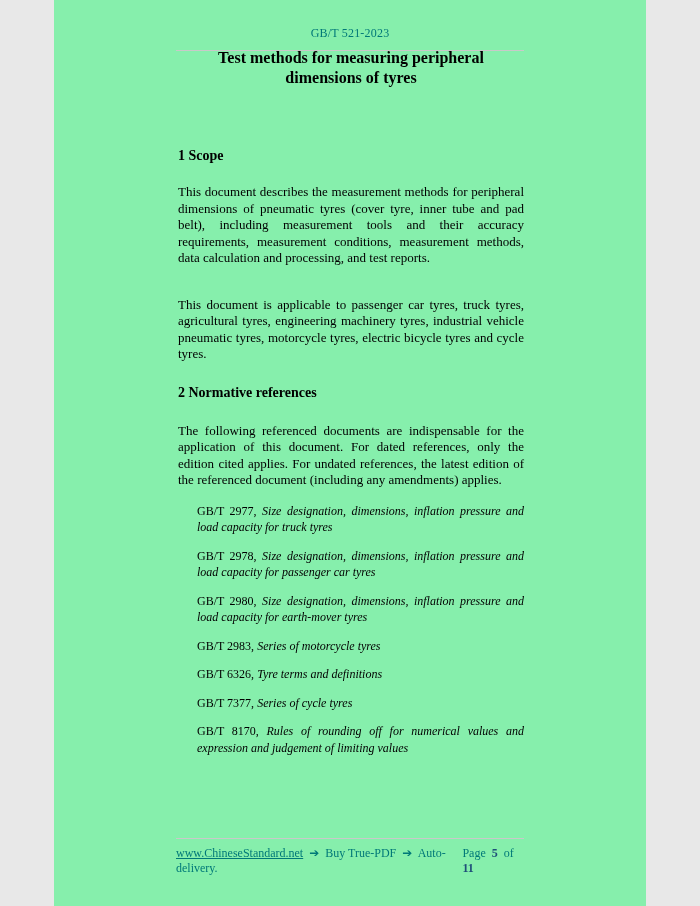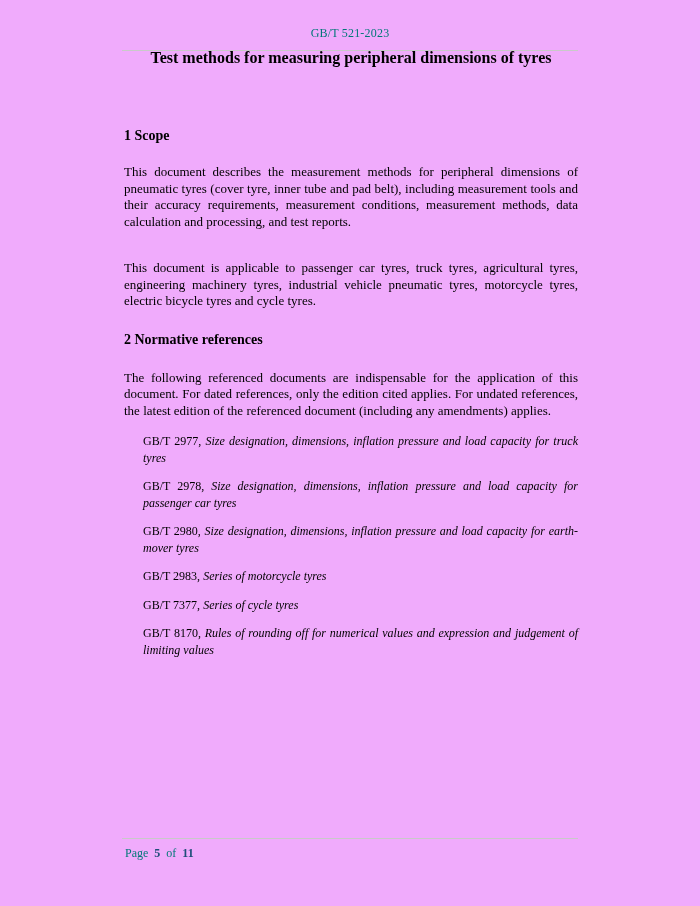--- a/index.html
+++ b/index.html
@@ -1,21 +1,21 @@
 <!DOCTYPE html>
 <html><head>
 <meta charset="utf-8">
 <style>
   * { box-sizing: border-box; }
   html, body { margin: 0; padding: 0; background: #e8e8e8; }
   .page {
-    width: 700px;
+    width: 592px;
     height: 906px;
     margin: 0 auto;
-    background: #f0abfc;
+    background: #86efac;
     position: relative;
     overflow: hidden;
     font-family: "Liberation Serif", serif;
     color: #000000;
   }
   
   .doc-header { position: absolute; top: 0; left: 122px; right: 122px; }
   .doc-number {
     text-align: center;
     color: #007878;
@@ -97,28 +97,36 @@
     <p class="para p2">This document is applicable to passenger car tyres, truck tyres, agricultural tyres, engineering machinery tyres, industrial vehicle pneumatic tyres, motorcycle tyres, electric bicycle tyres and cycle tyres.</p>
 
     <h2 class="section-heading h-norm">2 Normative references</h2>
     <p class="para p3">The following referenced documents are indispensable for the application of this document. For dated references, only the edition cited applies. For undated references, the latest edition of the referenced document (including any amendments) applies.</p>
 
     <div class="references">
       <p class="ref"><span class="ref-code">GB/T 2977,</span> <span class="ref-title">Size designation, dimensions, inflation pressure and load capacity for truck tyres</span></p>
       <p class="ref"><span class="ref-code">GB/T 2978,</span> <span class="ref-title">Size designation, dimensions, inflation pressure and load capacity for passenger car tyres</span></p>
       <p class="ref"><span class="ref-code">GB/T 2980,</span> <span class="ref-title">Size designation, dimensions, inflation pressure and load capacity for earth-mover tyres</span></p>
       <p class="ref"><span class="ref-code">GB/T 2983,</span> <span class="ref-title">Series of motorcycle tyres</span></p>
+      <p class="ref"><span class="ref-code">GB/T 6326,</span> <span class="ref-title">Tyre terms and definitions</span></p>
       <p class="ref"><span class="ref-code">GB/T 7377,</span> <span class="ref-title">Series of cycle tyres</span></p>
       <p class="ref"><span class="ref-code">GB/T 8170,</span> <span class="ref-title">Rules of rounding off for numerical values and expression and judgement of limiting values</span></p>
     </div>
   </div>
 
   <div class="footer">
     <div class="rule"></div>
     <div class="footer-row">
+      <div class="footer-left">
+        <a class="site" href="#">www.ChineseStandard.net</a>
+        <span class="arrow">➔</span>
+        <span>Buy True-PDF</span>
+        <span class="arrow">➔</span>
+        <span>Auto-delivery.</span>
+      </div>
       <div class="footer-right">
         <span>Page</span>
         <span class="pnum">5</span>
         <span>of</span>
         <span class="pnum">11</span>
       </div>
     </div>
   </div>
 
 </div>

